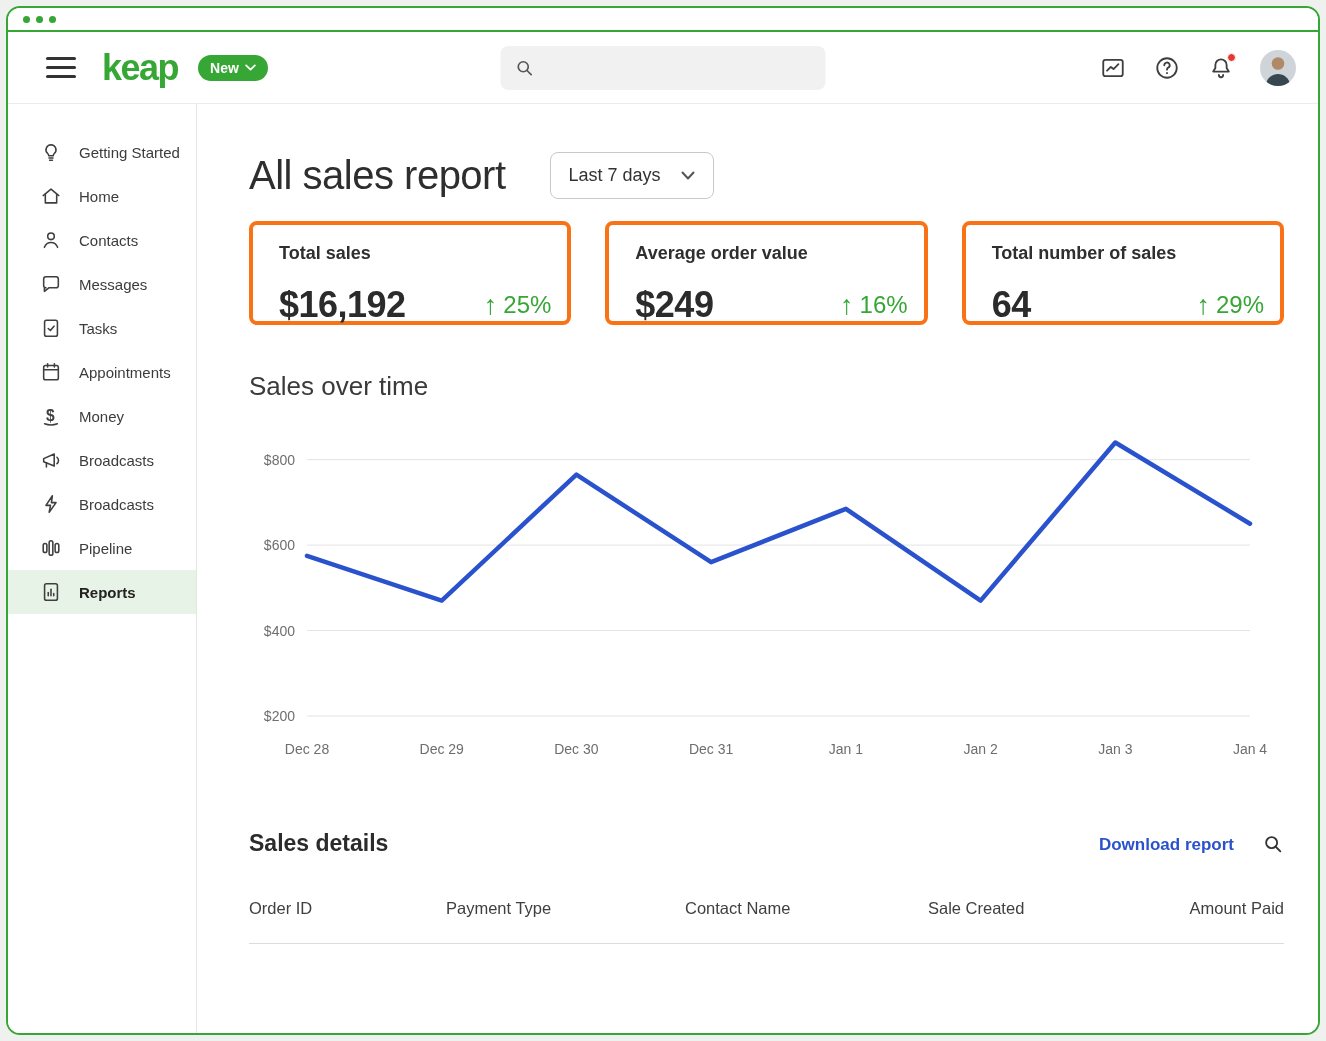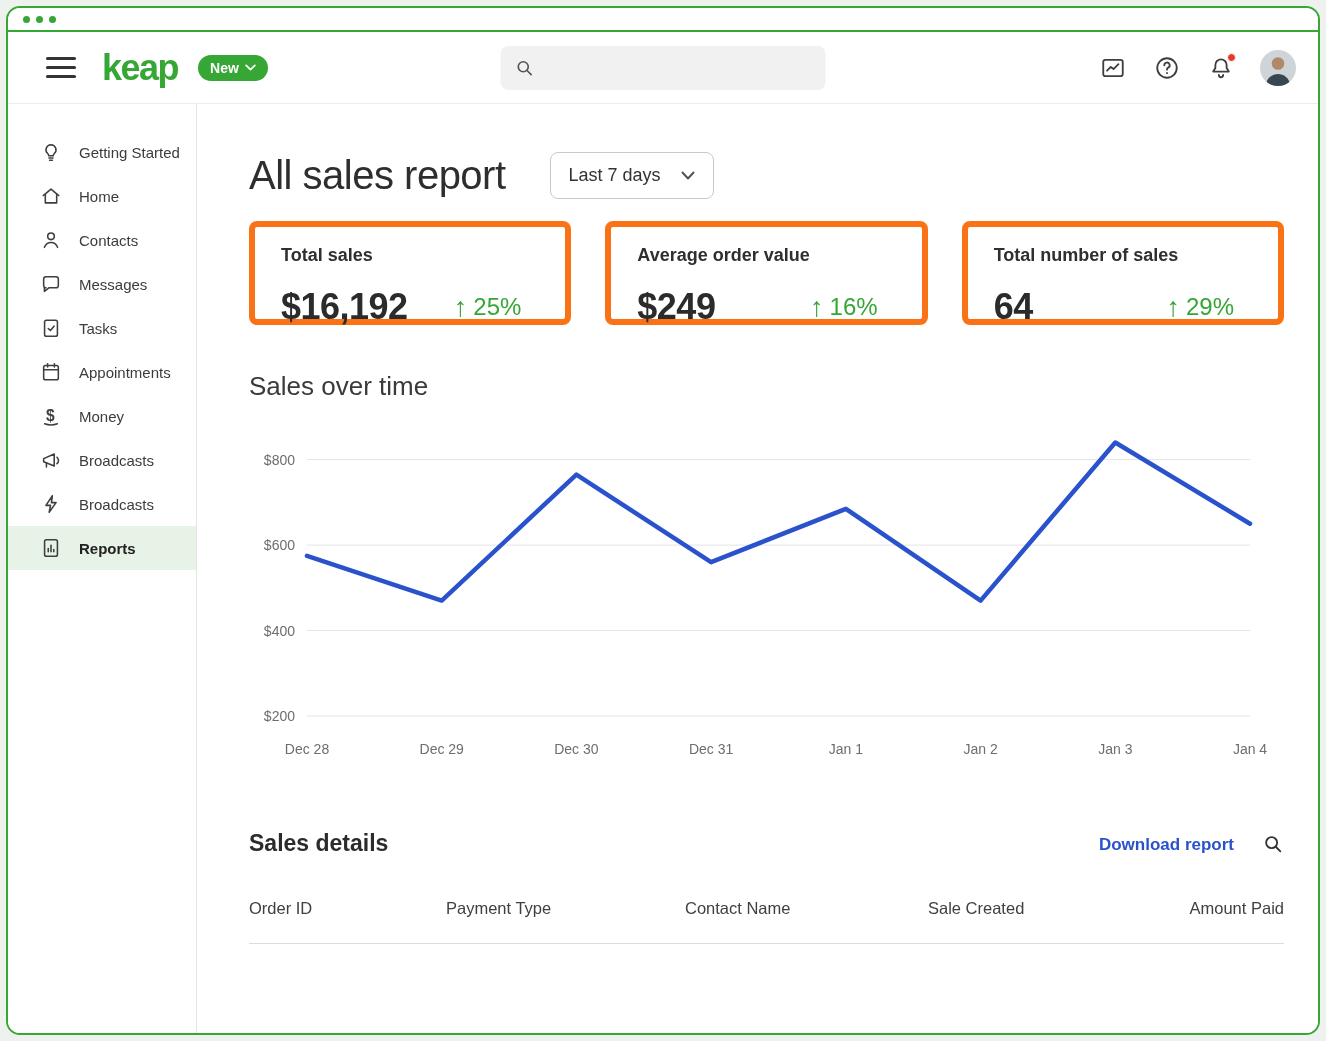--- a/index.html
+++ b/index.html
@@ -60,22 +60,22 @@
   .content { flex:1; padding:48px 34px 0 52px; background:#fff; overflow:hidden; }
   .title-row { display:flex; align-items:center; gap:44px; }
   .page-title { font-size:40px; font-weight:500; color:#2e2e2e; letter-spacing:-0.5px; }
   .date-filter {
     display:flex; align-items:center; gap:20px; background:#fff;
     border:1px solid #c9c9c9; border-radius:8px; padding:12px 18px;
     font-size:18px; color:#333; cursor:pointer; font-family:"Liberation Sans", sans-serif;
   }
   .stats-row { display:flex; gap:34px; margin-top:22px; }
   .stat-card {
-    flex:1; height:104px; border:6px solid #f97316; border-radius:8px;
-    padding:18px 44px 0 26px; background:#fff;
+    flex:1; height:104px; border:4px solid #f97316; border-radius:8px;
+    padding:18px 16px 0 26px; background:#fff;
   }
   .stat-label { font-size:18px; font-weight:700; color:#2f2f2f; }
   .stat-bottom { display:flex; align-items:center; justify-content:space-between; margin-top:20px; }
   .stat-value { font-size:36px; font-weight:700; color:#2b2b2b; letter-spacing:-0.5px; }
   .stat-delta { display:flex; align-items:center; gap:6px; color:#36a635; font-size:24px; }
   .stat-delta .arrow { font-size:27px; line-height:1; }
   .chart-title { margin-top:46px; font-size:26px; font-weight:500; color:#3a3a3a; }
   .chart { width:1009px; height:350px; margin-top:14px; overflow:visible; display:block; }
   .chart .tick { font-size:14px; fill:#6e6e6e; font-family:"Liberation Sans", sans-serif; }
   
@@ -251,20 +251,30 @@
 
       <div class="side-item">
         <span class="sicon">
           <svg class="line-ic" viewBox="0 0 24 24" width="22" height="22">
             <path d="M13.5 3 6.5 13.5h5L10 21l7.5-10.5h-5l1-7.5z"></path>
           </svg>
         </span>
         <span>Broadcasts</span>
       </div>
 
+      <div class="side-item">
+        <span class="sicon">
+          <svg class="line-ic" viewBox="0 0 24 24" width="22" height="22">
+            <rect x="3.5" y="7" width="4" height="10" rx="2"></rect>
+            <rect x="10" y="4" width="4" height="16" rx="2"></rect>
+            <rect x="16.5" y="7" width="4" height="10" rx="2"></rect>
+          </svg>
+        </span>
+        <span>Pipeline</span>
+      </div>
 
       <div class="side-item active">
         <span class="sicon">
           <svg class="line-ic" viewBox="0 0 24 24" width="22" height="22">
             <rect x="5" y="3" width="14" height="18" rx="2"></rect>
             <line x1="9" y1="16" x2="9" y2="12.5"></line>
             <line x1="12" y1="16" x2="12" y2="9"></line>
             <line x1="15" y1="16" x2="15" y2="13.8"></line>
           </svg>
         </span>

